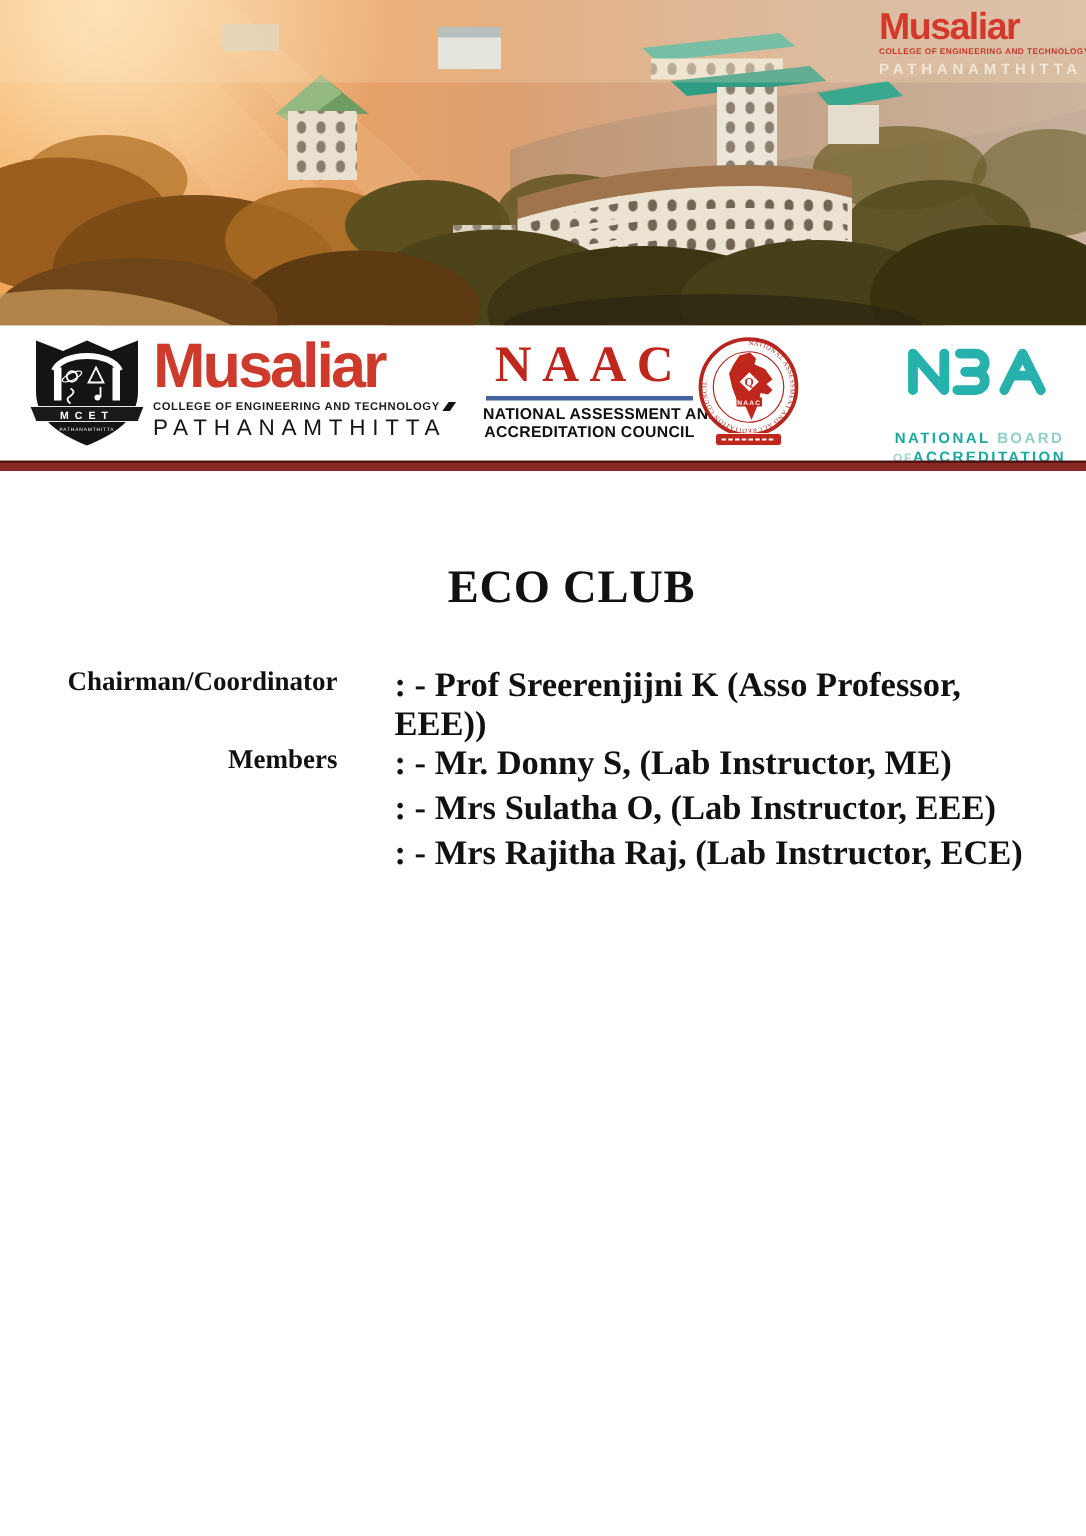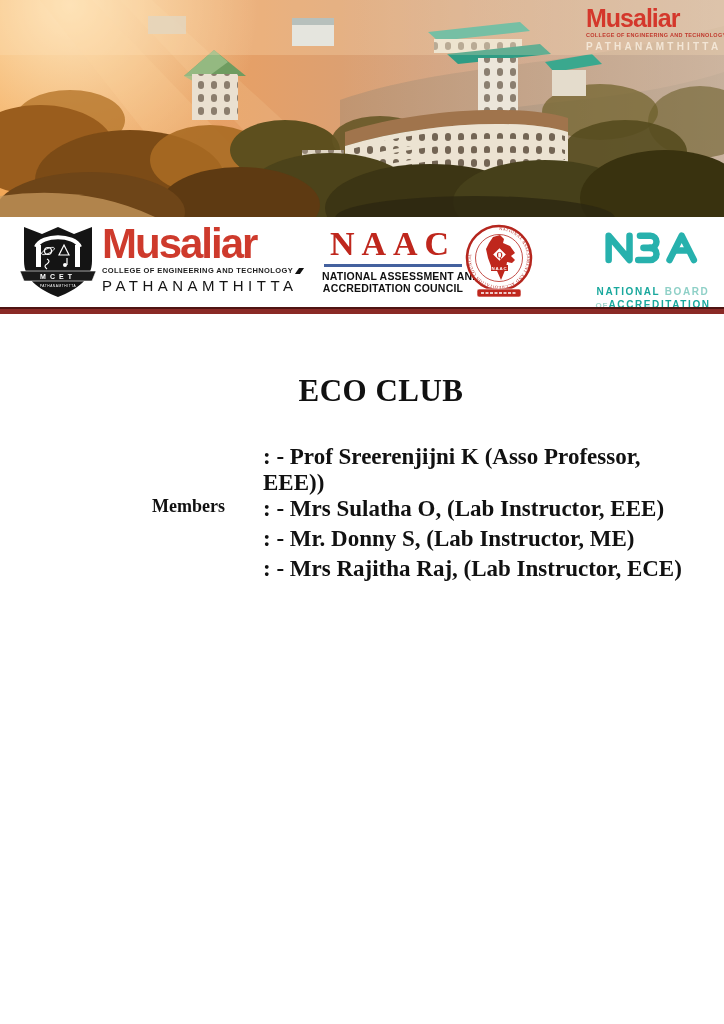--- a/index.html
+++ b/index.html
@@ -222,22 +222,23 @@
           <span class="nba-of">OF</span><span class="nba-strong">ACCREDITATION</span>
         </div>
       </div>
     </div>
   </div>
 
   <div class="rule"></div>
 
   <h1 class="doc-title">ECO CLUB</h1>
 
+  <div class="row-label lab-chair">Chairman/Coordinator</div>
   <div class="row-value val-chair">: - Prof Sreerenjijni K (Asso Professor, EEE))</div>
 
   <div class="row-label lab-members">Members</div>
   <div class="row-value val-members">
+    <div class="member-line">: - Mr. Donny S, (Lab Instructor, ME)</div>
     <div class="member-line">: - Mrs Sulatha O, (Lab Instructor, EEE)</div>
-    <div class="member-line">: - Mr. Donny S, (Lab Instructor, ME)</div>
     <div class="member-line">: - Mrs Rajitha Raj, (Lab Instructor, ECE)</div>
   </div>
 
 </div>
 
 </body></html>

